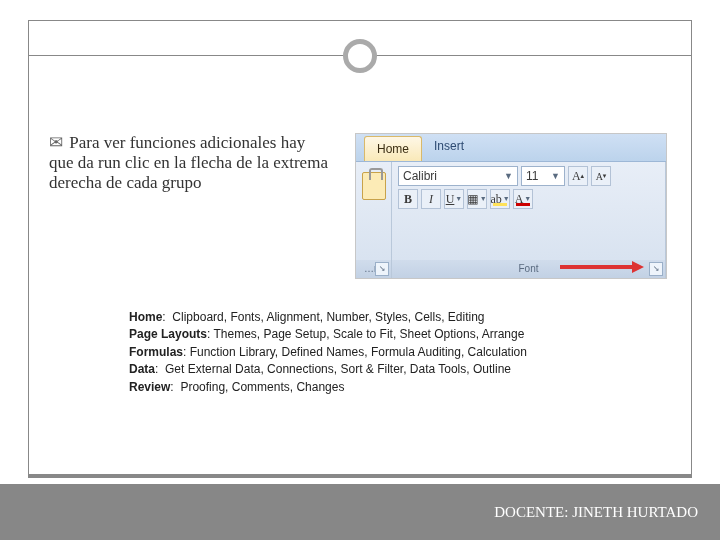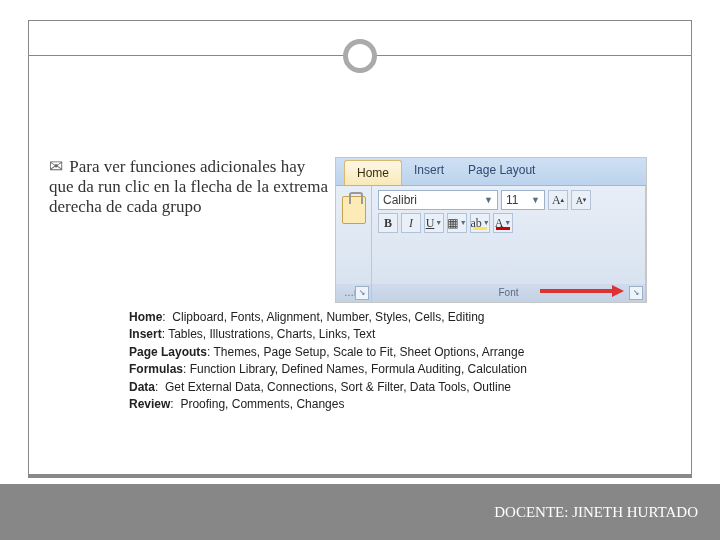--- a/index.html
+++ b/index.html
@@ -23,21 +23,21 @@
   .divider .line {
     position: absolute; left: 0; right: 0; top: 16px; height: 1px; background: #888;
   }
   .divider .ring {
     position: absolute; left: 50%; top: 0; transform: translateX(-50%);
     width: 34px; height: 34px; border: 5px solid #aaa; border-radius: 50%;
     background: #fff;
   }
   .body {
     position: absolute; left: 20px; right: 14px; top: 112px;
-    display: flex; gap: 2px; margin-top: 24px;
+    display: flex; gap: 22px;
   }
   .para {
     flex: 0 0 284px; font-family: Georgia, 'Times New Roman', serif;
     font-size: 17px; color: #333; line-height: 1.18;
   }
   .para .bullet { font-family: Arial, sans-serif; color: #666; margin-right: 6px; }
   .ribbon-img {
     flex: 1 1 auto; height: 146px;
   }
   
@@ -136,21 +136,20 @@
       <div class="para">
         <span class="bullet">✉</span><span>Para ver funciones adicionales hay que da run clic en la flecha de la extrema derecha de cada grupo</span>
       </div>
 
       <div class="ribbon-img">
         <div class="ribbon" style="position:relative;">
           <div class="tabs">
             <div class="tab-edge"></div>
             <div class="tab active">Home</div>
             <div class="tab">Insert</div>
-            <div class="tab">Page Layout</div>
           </div>
           <div class="groups">
             <div class="group clip-group">
               <div class="gbody">
                 <div class="clip-icon"></div>
               </div>
               <div class="glabel">
                 <span>…rd</span>
                 <div class="launcher">↘</div>
               </div>
@@ -202,21 +201,20 @@
           <div class="arrow">
             <div class="shaft"></div>
               <div class="head"></div>
           </div>
         </div>
       </div>
     </div>
 
     <div class="list">
       <p><b>Home</b>:&nbsp;&nbsp;<span>Clipboard, Fonts, Alignment, Number, Styles, Cells, Editing</span></p>
-      <p><b>Insert</b>: <span>Tables, Illustrations, Charts, Links, Text</span></p>
       <p><b>Page Layouts</b>: <span>Themes, Page Setup, Scale to Fit, Sheet Options, Arrange</span></p>
       <p><b>Formulas</b>: <span>Function Library, Defined Names, Formula Auditing, Calculation</span></p>
       <p><b>Data</b>:&nbsp;&nbsp;<span>Get External Data, Connections, Sort &amp; Filter, Data Tools, Outline</span></p>
       <p><b>Review</b>:&nbsp;&nbsp;<span>Proofing, Comments, Changes</span></p>
     </div>
   </div>
 
   <div class="footer">
     <span>DOCENTE: JINETH HURTADO</span>
   </div>

